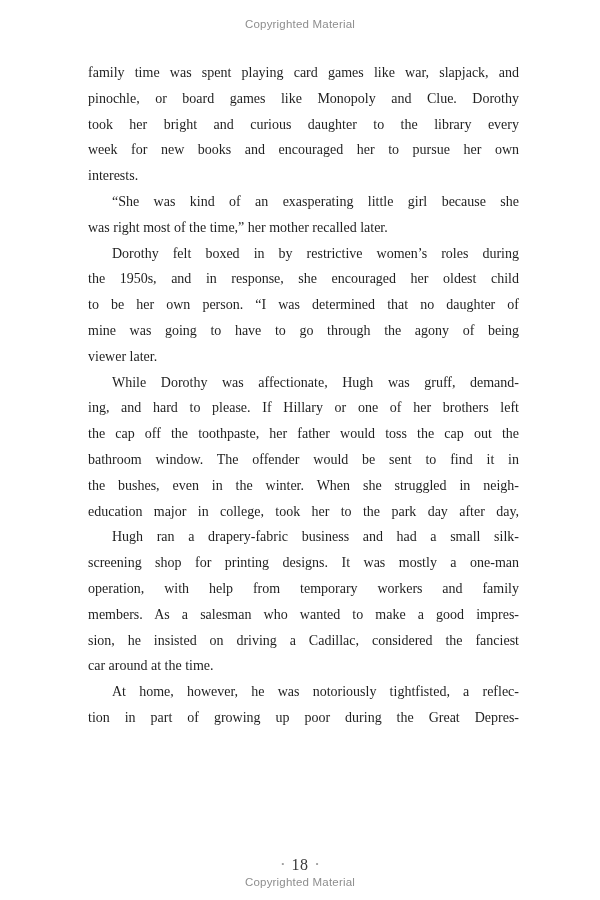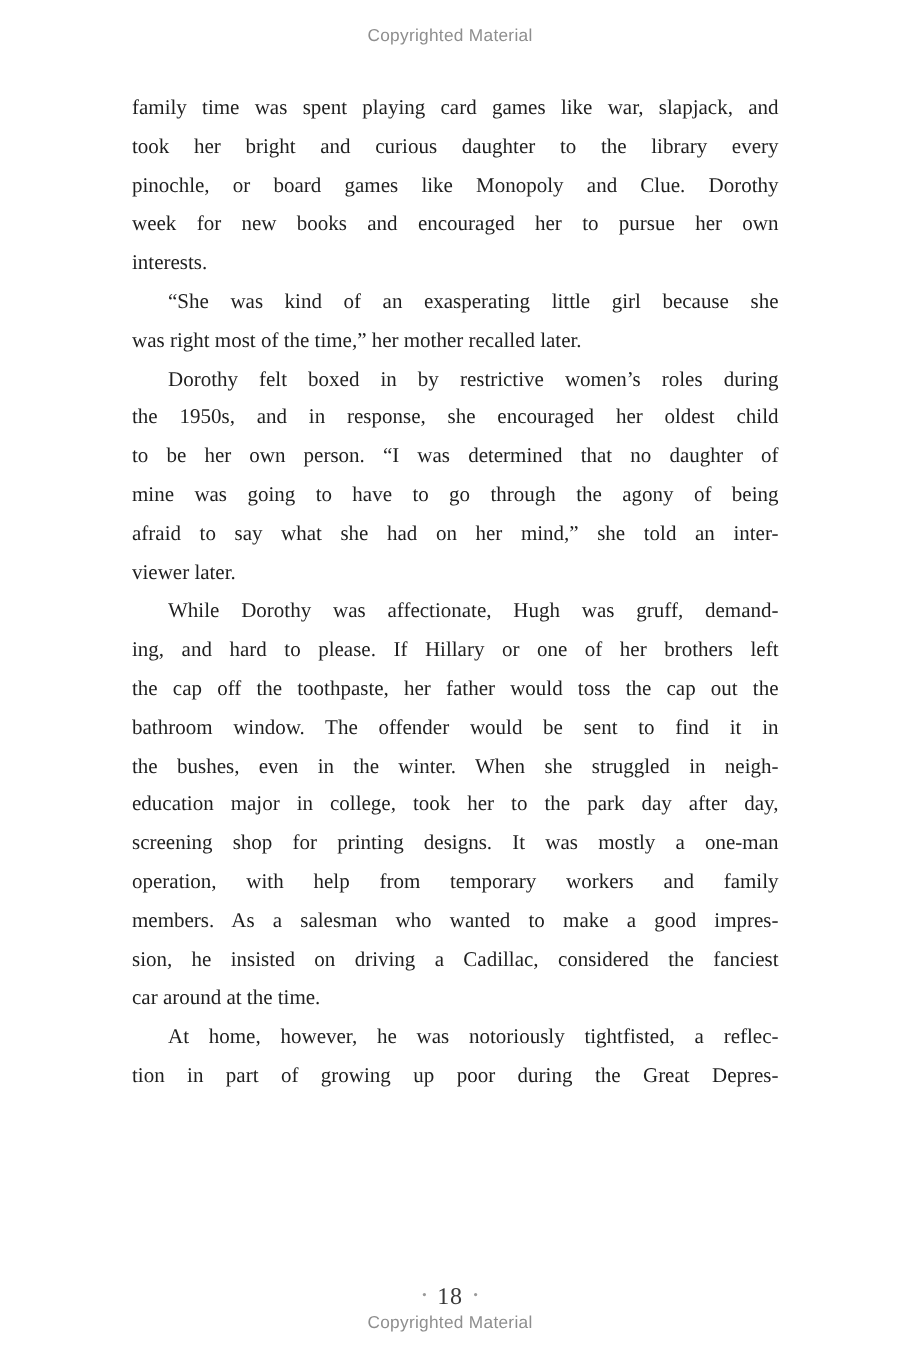--- a/index.html
+++ b/index.html
@@ -65,46 +65,46 @@
   }
 </style>
 </head>
 <body>
 
 <div class="notice top">Copyrighted Material</div>
 
 <div class="text-block" id="text-block">
     <div class="para">
       <div class="line">family time was spent playing card games like war, slapjack, and</div>
+      <div class="line">pinochle, or board games like Monopoly and Clue. Dorothy</div>
       <div class="line">took her bright and curious daughter to the library every</div>
-      <div class="line">pinochle, or board games like Monopoly and Clue. Dorothy</div>
       <div class="line">week for new books and encouraged her to pursue her own</div>
       <div class="line last">interests.</div>
     </div>
     <div class="para">
       <div class="line indent">“She was kind of an exasperating little girl because she</div>
       <div class="line last">was right most of the time,” her mother recalled later.</div>
     </div>
     <div class="para">
       <div class="line indent">Dorothy felt boxed in by restrictive women’s roles during</div>
       <div class="line">the 1950s, and in response, she encouraged her oldest child</div>
       <div class="line">to be her own person. “I was determined that no daughter of</div>
       <div class="line">mine was going to have to go through the agony of being</div>
-      <div class="line">afraid to say what she had on her mind,” she told an inter-</div>
       <div class="line last">viewer later.</div>
     </div>
     <div class="para">
       <div class="line indent">While Dorothy was affectionate, Hugh was gruff, demand-</div>
       <div class="line">ing, and hard to please. If Hillary or one of her brothers left</div>
       <div class="line">the cap off the toothpaste, her father would toss the cap out the</div>
       <div class="line">bathroom window. The offender would be sent to find it in</div>
       <div class="line">the bushes, even in the winter. When she struggled in neigh-</div>
       <div class="line">education major in college, took her to the park day after day,</div>
     </div>
     <div class="para">
+      <div class="line indent">Hugh ran a drapery-fabric business and had a small silk-</div>
       <div class="line">screening shop for printing designs. It was mostly a one-man</div>
       <div class="line">operation, with help from temporary workers and family</div>
       <div class="line">members. As a salesman who wanted to make a good impres-</div>
       <div class="line">sion, he insisted on driving a Cadillac, considered the fanciest</div>
       <div class="line last">car around at the time.</div>
     </div>
     <div class="para">
       <div class="line indent">At home, however, he was notoriously tightfisted, a reflec-</div>
       <div class="line">tion in part of growing up poor during the Great Depres-</div>
     </div>

